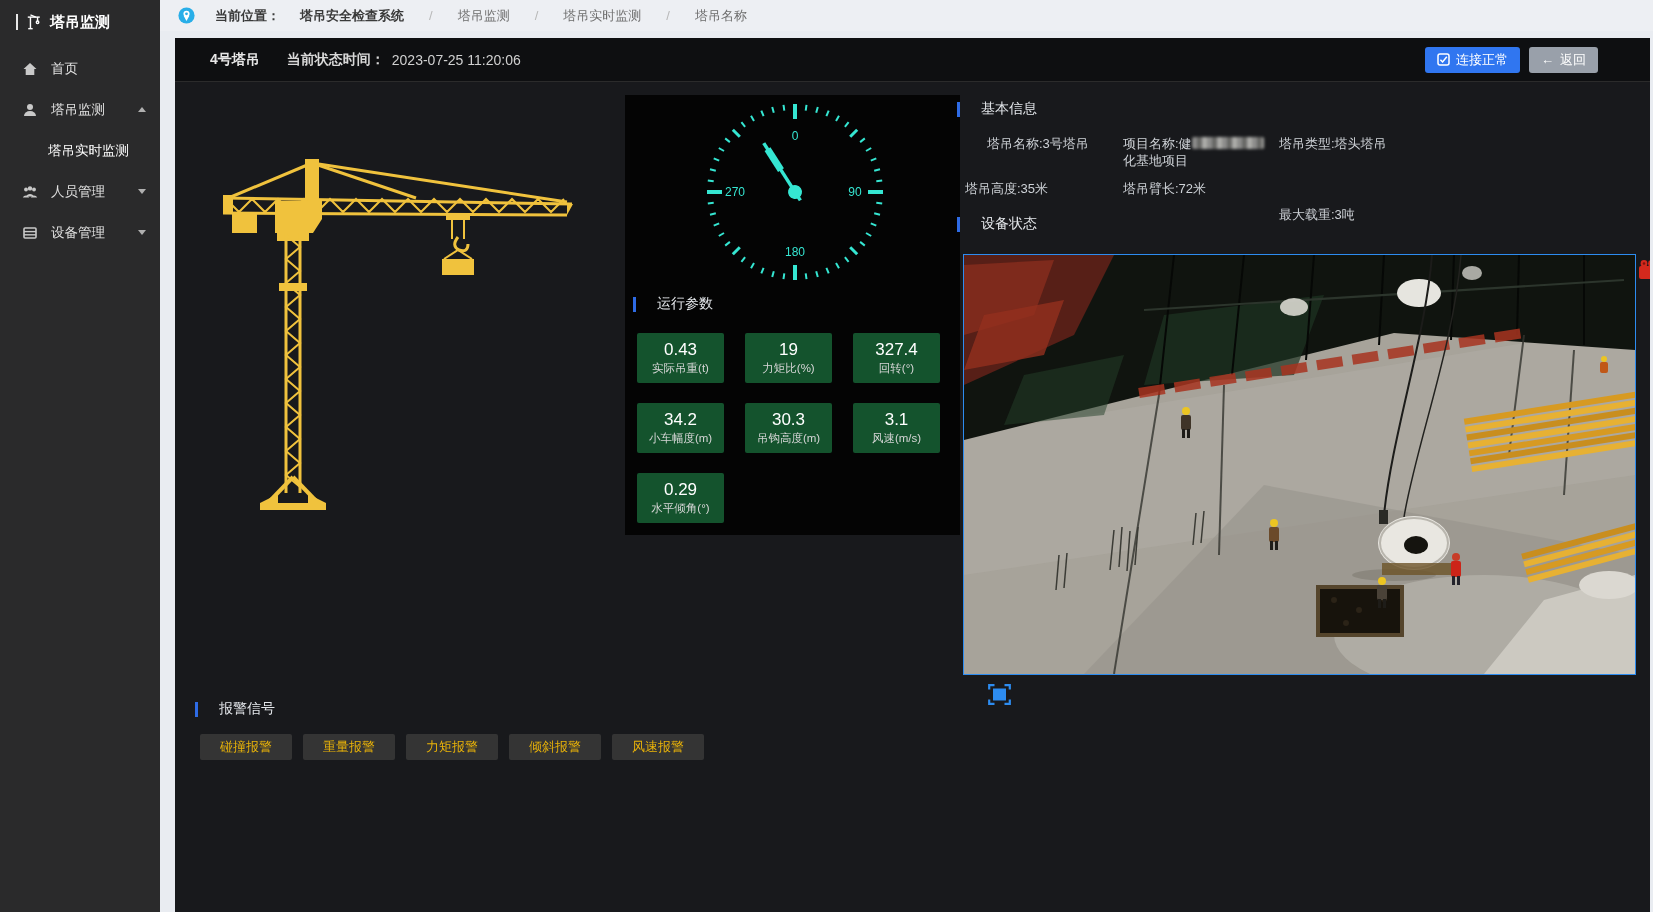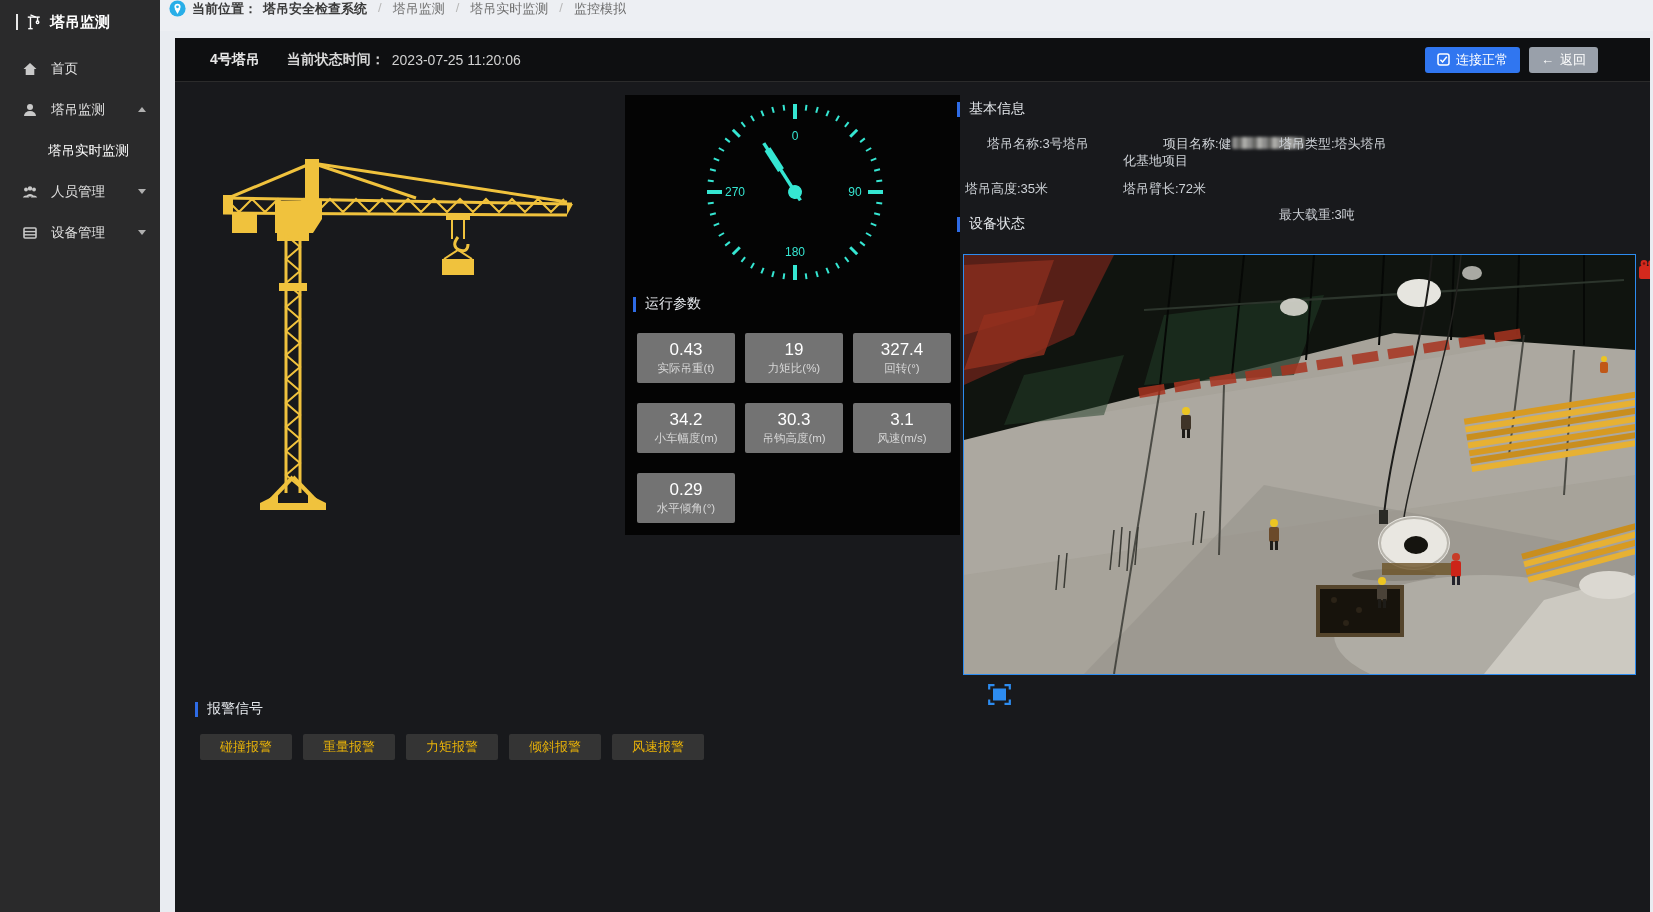--- a/index.html
+++ b/index.html
@@ -18,55 +18,55 @@
   .caret{margin-left:auto;}
   .caret-down{width:0;height:0;border-left:4px solid transparent;border-right:4px solid transparent;
               border-top:5px solid #b0b0b0;}
   .caret-up{width:0;height:0;border-left:4px solid transparent;border-right:4px solid transparent;
             border-bottom:5px solid #b0b0b0;}
   .submenu-item{display:flex;align-items:center;height:41px;padding-left:48px;color:#fdfdfd;
                 font-size:13.5px;cursor:pointer;}
 
   
   .breadcrumb{position:absolute;left:160px;top:0;right:0;height:31px;background:#edeff3;
-              display:flex;align-items:flex-start;padding-left:9px;font-size:13px;color:#6d6d6d;
-              box-sizing:border-box;gap:6px;}
+              display:flex;align-items:center;padding-left:18px;font-size:13px;color:#6d6d6d;
+              box-sizing:border-box;gap:20px;}
   .bc-bold{color:#3a3a3a;font-weight:bold;}
   .bc-sep{color:#b8b8b8;margin:0 5px;}
   .bc-item{color:#6d6d6d;cursor:pointer;}
 
   
   .main{position:absolute;left:175px;top:38px;width:1475px;height:874px;background:#18191c;overflow:hidden;}
   .topbar{position:absolute;left:0;top:0;width:100%;height:44px;background:#0e0f11;
           border-bottom:1px solid #2b2b2b;box-sizing:border-box;display:flex;align-items:center;}
   .tb-name{margin-left:35px;color:#e8e8e8;font-size:14px;font-weight:bold;}
   .tb-time-label{margin-left:27px;color:#d8d8d8;font-size:14px;font-weight:bold;}
   .tb-time-value{margin-left:7px;color:#d0d0d0;font-size:14px;}
   .tb-buttons{margin-left:auto;margin-right:52px;display:flex;gap:9px;}
   .btn{height:26px;border-radius:3px;display:flex;align-items:center;gap:6px;padding:0 12px;
        font-size:13px;color:#fff;cursor:pointer;border:none;}
   .btn-connect{background:#3076f0;}
   .btn-back{background:#99a0aa;}
   .back-arrow{font-size:13px;line-height:1;}
 
   
-  .sec-title{position:absolute;display:flex;align-items:center;gap:9px;color:#e4e7eb;font-size:14px;}
+  .sec-title{position:absolute;display:flex;align-items:center;gap:21px;color:#e4e7eb;font-size:14px;}
   .sec-bar{width:3px;height:15px;background:#2e6be5;}
 
   
   .crane-wrap{position:absolute;left:45px;top:117px;width:360px;height:360px;}
 
   
   .gauge-panel{position:absolute;left:450px;top:57px;width:335px;height:440px;background:#040404;}
   .compass-svg{position:absolute;left:0;top:0;}
   .compass-label{fill:#35e6d2;font-size:12px;font-family:"Liberation Sans",sans-serif;}
   .rp-title{left:8px;top:200px;}
   .tiles{position:absolute;left:12px;top:238px;display:grid;grid-template-columns:repeat(3,98px);
          column-gap:10px;row-gap:20px;}
-  .tile{width:98px;height:50px;background:#737373;border-radius:2px;display:flex;flex-direction:column;
+  .tile{width:87px;height:50px;background:#14532d;border-radius:2px;display:flex;flex-direction:column;
         align-items:center;justify-content:center;gap:1px;}
   .tile-value{color:#ffffff;font-size:17px;}
   .tile-label{color:#d6d6d6;font-size:11.5px;}
 
   
   .bi-title{left:782px;top:62px;}
   .field{position:absolute;color:#ced2d7;font-size:13px;line-height:17px;}
   .redact{display:inline-block;width:72px;height:12px;vertical-align:-1px;border-radius:2px;
           background:repeating-linear-gradient(90deg,#9a9a98 0 5px,#6f6f6d 5px 10px,#bdbdb9 10px 15px);
           filter:blur(1.6px);opacity:.9;}
@@ -159,21 +159,21 @@
       <circle cx="8" cy="6.4" r="1.3" fill="#28aee8"></circle>
     </svg>
   </span>
   <span class="bc-bold">当前位置：</span>
   <span class="bc-bold">塔吊安全检查系统</span>
   <span class="bc-sep">/</span>
   <span class="bc-item">塔吊监测</span>
   <span class="bc-sep">/</span>
   <span class="bc-item">塔吊实时监测</span>
   <span class="bc-sep">/</span>
-  <span class="bc-item">监控模拟</span>
+  <span class="bc-item">塔吊名称</span>
 </div>
 
 <div class="main">
 
   <div class="topbar">
     <span class="tb-name">4号塔吊</span>
     <span class="tb-time-label">当前状态时间：</span>
     <span class="tb-time-value">2023-07-25 11:20:06</span>
     <span class="tb-buttons">
       <button class="btn btn-connect">
@@ -333,21 +333,21 @@
       </div>
     </div>
   </div>
 
   <div class="sec-title bi-title">
     <span class="sec-bar"></span>
     <span>基本信息</span>
   </div>
   <div class="field" style="left:812px;top:97px;">塔吊名称:3号塔吊</div>
   <div class="field" style="left:948px;top:97px;width:170px;">
-    <span style="white-space:nowrap;margin-left:40px;">
+    <span style="white-space:nowrap;">
       <span>项目名称:健</span><span class="redact"></span>
     </span><br>
     <span>化基地项目</span>
   </div>
   <div class="field" style="left:1104px;top:97px;">塔吊类型:塔头塔吊</div>
   <div class="field" style="left:790px;top:142px;">塔吊高度:35米</div>
   <div class="field" style="left:948px;top:142px;">塔吊臂长:72米</div>
   <div class="field" style="left:1104px;top:150px;margin-top:18px;">最大载重:3吨</div>
 
   <div class="sec-title ds-title">

